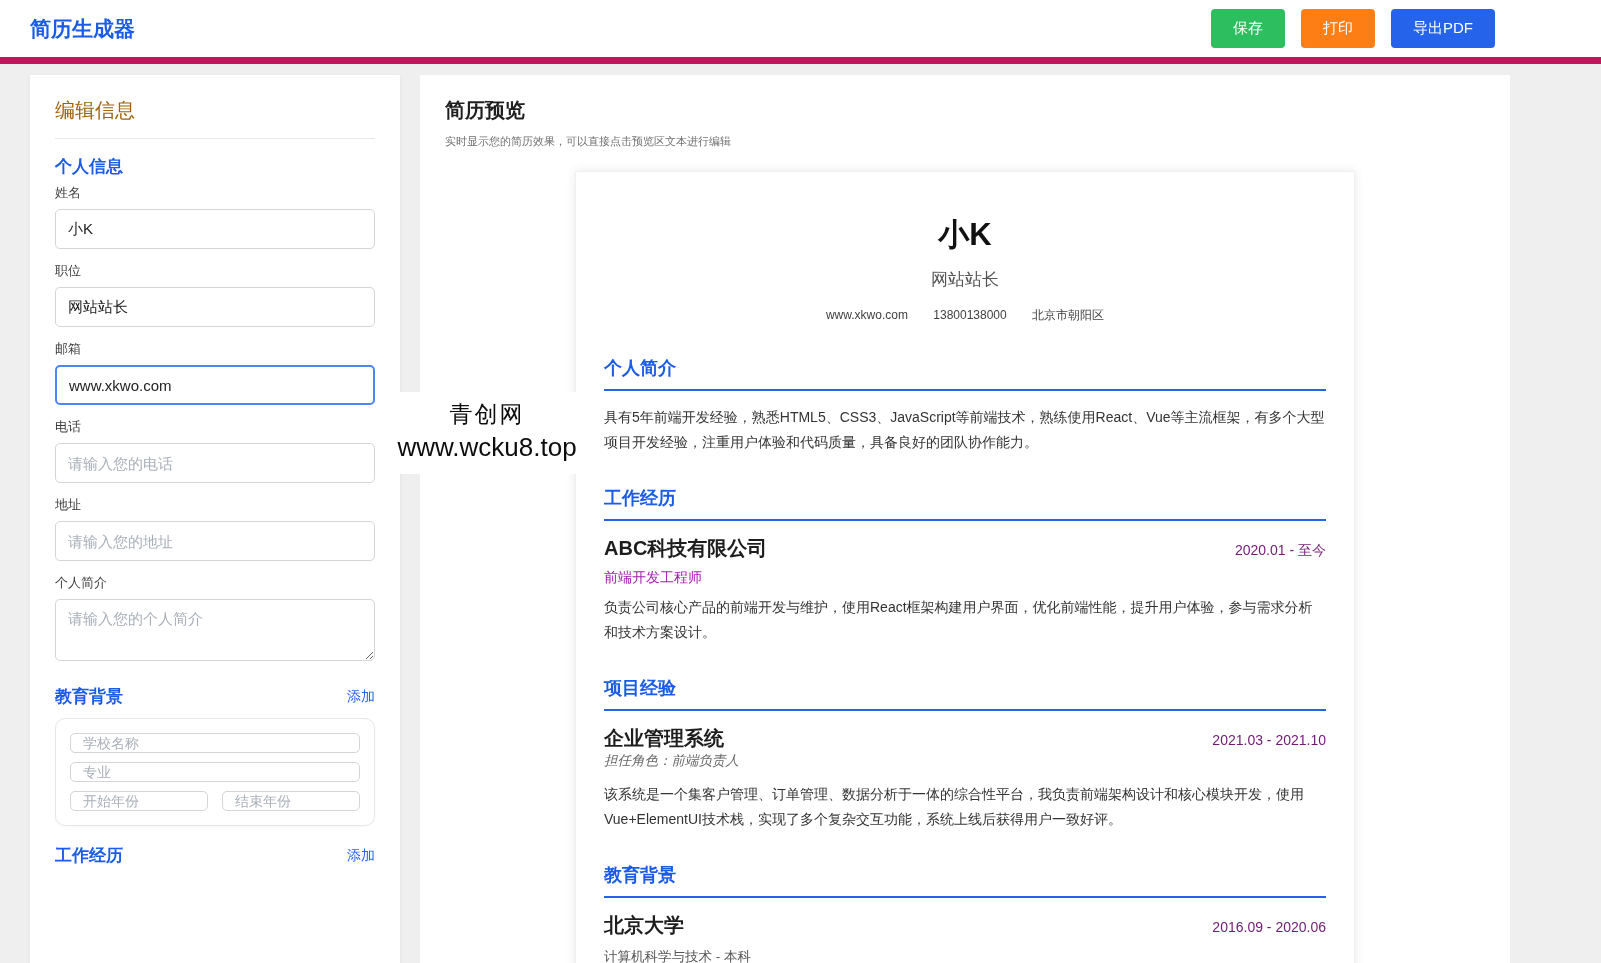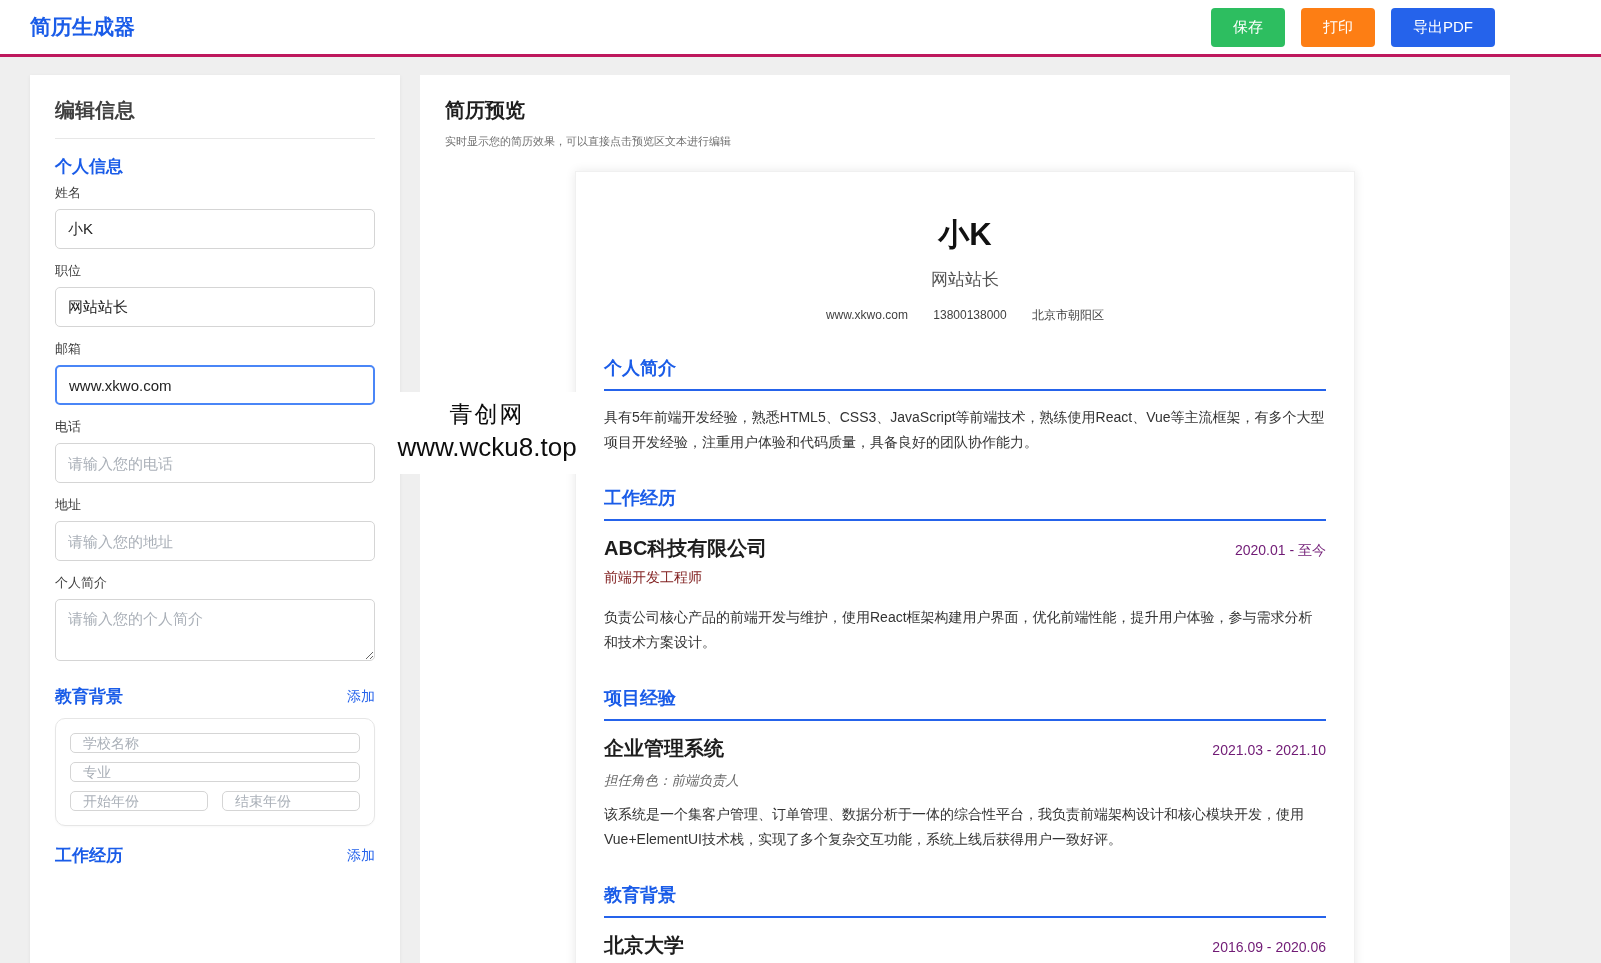--- a/index.html
+++ b/index.html
@@ -6,43 +6,43 @@
   html, body { width: 1601px; height: 963px; overflow: hidden; }
   body {
     font-family: "Liberation Sans", "DejaVu Sans", sans-serif;
     background: #efefef;
     position: relative;
     color: #222;
   }
 
   
   .header {
-    position: absolute; top: 0; left: 0; width: 1601px; height: 57px;
-    background: #ffffff; border-bottom: 3px solid #be185d;
+    position: absolute; top: 0; left: 0; width: 1601px; height: 64px;
+    background: #ffffff; border-bottom: 7px solid #be185d;
     display: flex; align-items: center; justify-content: space-between;
     padding: 0 106px 0 30px; z-index: 5;
   }
   .brand { font-size: 21px; font-weight: bold; color: #1a5ce8; }
   .toolbar { display: flex; gap: 16px; }
   .btn {
     border: none; color: #fff; font-size: 15px; cursor: pointer;
     height: 39px; padding: 0 22px; border-radius: 4px;
     font-family: inherit;
   }
   .btn-save   { background: #2dbe60; }
   .btn-print  { background: #fd7e14; }
   .btn-export { background: #2563eb; }
 
   
   .editor-panel {
     position: absolute; top: 75px; left: 30px; width: 370px; height: 900px;
     background: #fff; box-shadow: 0 1px 4px rgba(0,0,0,.06);
     padding: 16px 25px; overflow: hidden; z-index: 1;
   }
-  .editor-title { font-size: 20px; font-weight: bold; color: #404040; padding: 6px 0 14px; }
+  .editor-title { font-size: 20px; font-weight: normal; color: #a16207; padding: 6px 0 14px; }
   .editor-divider { height: 1px; background: #e7e7e7; margin-bottom: 16px; }
   .sub-head { display: flex; justify-content: space-between; align-items: center; margin: 10px 0 6px; }
   .sub-title { font-size: 17px; font-weight: bold; color: #1a5ce8; }
   .add-link { font-size: 14px; color: #2563eb; text-decoration: none; cursor: pointer; }
   .field { margin-bottom: 13px; }
   .field-label { display: block; font-size: 13px; color: #3c3c3c; margin: 4px 0 7px; }
   .text-input, .textarea-input {
     width: 100%; height: 40px; border: 1px solid #d5d5d5; border-radius: 5px;
     padding: 0 12px; font-size: 15px; color: #222; background: #fff;
     font-family: inherit; outline: none;
@@ -78,22 +78,22 @@
 
   .r-section { margin-top: 32px; }
   .r-section-title {
     font-size: 18px; font-weight: bold; color: #1a5ce8;
     border-bottom: 2px solid #2563eb; padding-bottom: 9px; margin-bottom: 14px;
   }
   .r-text { font-size: 14px; color: #333; line-height: 1.75; }
   .r-item-head { display: flex; justify-content: space-between; align-items: baseline; margin-top: 4px; }
   .r-item-name { font-size: 20px; font-weight: bold; color: #1d1d1d; }
   .r-item-date { font-size: 14px; color: #701a75; }
-  .r-role { font-size: 14px; color: #7f1d1d; margin: 7px 0 18px; }
-  .r-role-italic { font-size: 13.5px; color: #666; font-style: italic; margin: 10px 0 12px; }
+  .r-role { font-size: 14px; color: #a21caf; margin: 7px 0 8px; }
+  .r-role-italic { font-size: 13.5px; color: #666; font-style: italic; margin: 0 0 12px; }
   .r-degree { font-size: 13.5px; color: #555; margin-top: 9px; }
 
   
   .watermark {
     position: absolute; left: 384px; top: 392px; width: 206px; height: 82px;
     background: #ffffff; z-index: 10; text-align: center; color: #0d0d0d;
   }
   .watermark .wm1 { font-size: 23px; margin-top: 7px; letter-spacing: 2px; }
   .watermark .wm2 { font-size: 26px; margin-top: 2px; }
 </style>

